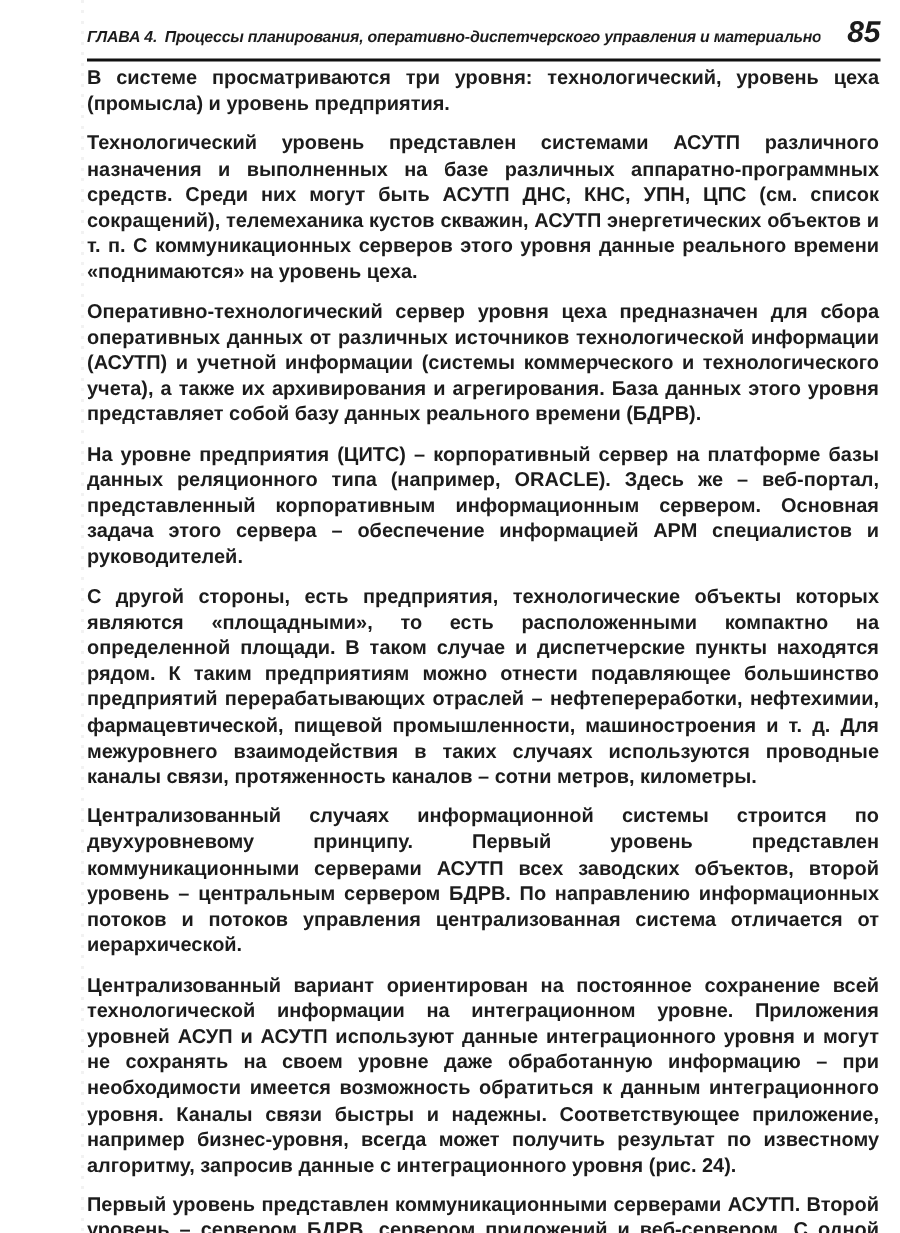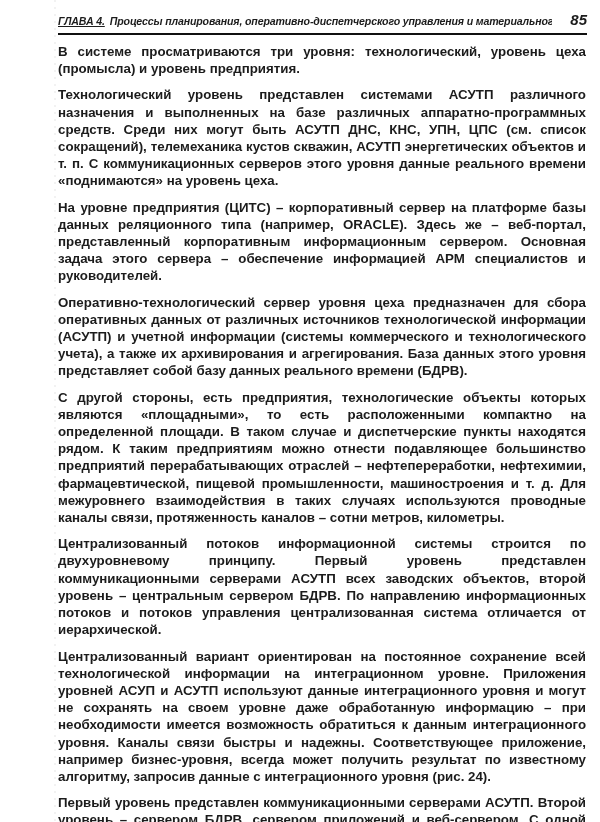--- a/index.html
+++ b/index.html
@@ -44,24 +44,23 @@
     font-weight: bold;
   }
   .header-left {
     font-size: 10.6px;
     letter-spacing: -0.15px;
     white-space: nowrap;
     overflow: hidden;
   }
   .chapter-label {
     margin-right: 5px;
-    text-decoration: underline;
   }
   .page-number {
-    font-size: 15px;
+    font-size: 20px;
     margin-left: 18px;
     flex: 0 0 auto;
   }
   .page-body {
     position: absolute;
     left: 58px;
     right: 14px;
     top: 43px;
     font-size: 13.3px;
     line-height: 17.2px;
@@ -84,20 +83,20 @@
   <div class="page-header">
     <div class="header-left">
       <span class="chapter-label">ГЛАВА 4.</span><span>Процессы планирования, оперативно-диспетчерского управления и материального учета</span>
     </div>
     <span class="page-number">85</span>
   </div>
 
   <div class="page-body">
     <p><span>В системе просматриваются три уровня: технологический, уровень цеха (промысла) и уровень предприятия.</span></p>
     <p><span>Технологический уровень представлен системами АСУТП различного назначения и выполненных на базе различных аппаратно-программных средств. Среди них могут быть АСУТП ДНС, КНС, УПН, ЦПС (см. список сокращений), телемеханика кустов скважин, АСУТП энергетических объектов и т. п. С коммуникационных серверов этого уровня данные реального времени «поднимаются» на уровень цеха.</span></p>
+    <p><span>Оперативно-технологический сервер уровня цеха предназначен для сбора оперативных данных от различных источников технологической информации (АСУТП) и учетной информации (системы коммерческого и технологического учета), а также их архивирования и агрегирования. База данных этого уровня представляет собой базу данных реального времени (БДРВ).</span></p>
     <p><span>На уровне предприятия (ЦИТС) – корпоративный сервер на платформе базы данных реляционного типа (например, ORACLE). Здесь же – веб-портал, представленный корпоративным информационным сервером. Основная задача этого сервера – обеспечение информацией АРМ специалистов и руководителей.</span></p>
-    <p><span>Оперативно-технологический сервер уровня цеха предназначен для сбора оперативных данных от различных источников технологической информации (АСУТП) и учетной информации (системы коммерческого и технологического учета), а также их архивирования и агрегирования. База данных этого уровня представляет собой базу данных реального времени (БДРВ).</span></p>
     <p><span>С другой стороны, есть предприятия, технологические объекты которых являются «площадными», то есть расположенными компактно на определенной площади. В таком случае и диспетчерские пункты находятся рядом. К таким предприятиям можно отнести подавляющее большинство предприятий перерабатывающих отраслей – нефтепереработки, нефтехимии, фармацевтической, пищевой промышленности, машиностроения и т. д. Для межуровнего взаимодействия в таких случаях используются проводные каналы связи, протяженность каналов – сотни метров, километры.</span></p>
-    <p><b class="lead-bold">Централизованный потоков</b><span> информационной системы строится по двухуровневому принципу. Первый уровень представлен коммуникационными серверами АСУТП всех заводских объектов, второй уровень – центральным сервером БДРВ. По направлению информационных потоков и потоков управления централизованная система отличается от иерархической.</span></p>
+    <p><b class="lead-bold">Централизованный случаях</b><span> информационной системы строится по двухуровневому принципу. Первый уровень представлен коммуникационными серверами АСУТП всех заводских объектов, второй уровень – центральным сервером БДРВ. По направлению информационных потоков и потоков управления централизованная система отличается от иерархической.</span></p>
     <p><span>Централизованный вариант ориентирован на постоянное сохранение всей технологической информации на интеграционном уровне. Приложения уровней АСУП и АСУТП используют данные интеграционного уровня и могут не сохранять на своем уровне даже обработанную информацию – при необходимости имеется возможность обратиться к данным интеграционного уровня. Каналы связи быстры и надежны. Соответствующее приложение, например бизнес-уровня, всегда может получить результат по известному алгоритму, запросив данные с интеграционного уровня (рис. 24).</span></p>
     <p><span>Первый уровень представлен коммуникационными серверами АСУТП. Второй уровень – сервером БДРВ, сервером приложений и веб-сервером. С одной стороны, уровень коммуникационных серверов обеспечивает связь с РСУ или ИИС по соответствующим протоколам, а с другой – связь с базой данных реального времени.</span></p>
   </div>
 </div>
 
 </body></html>

